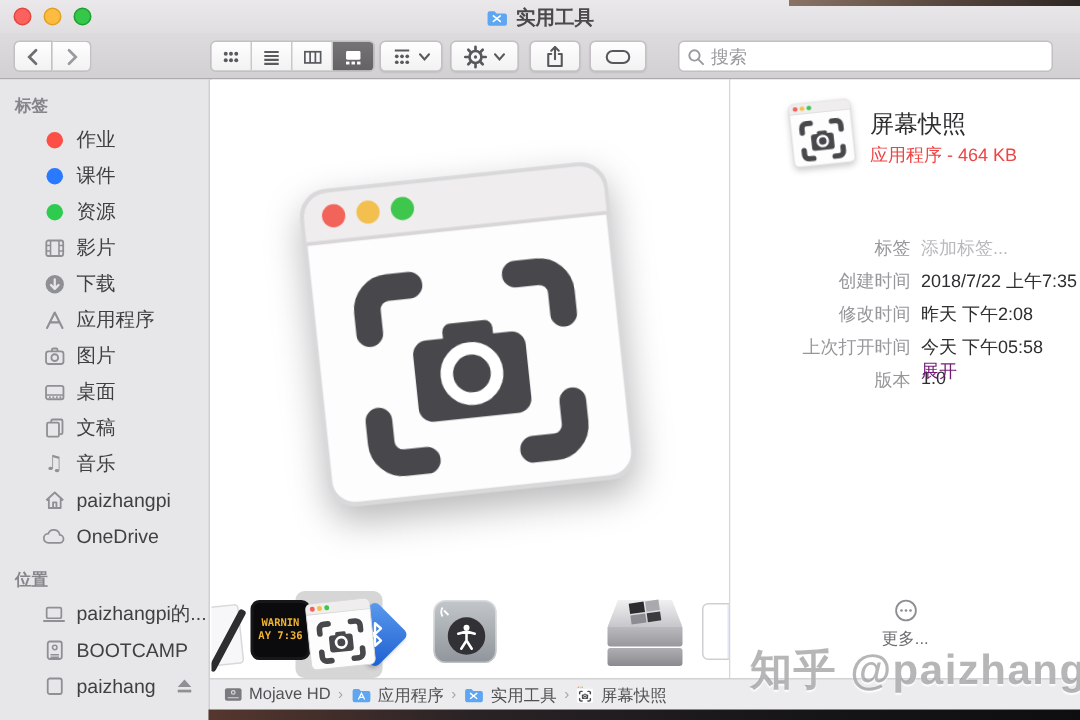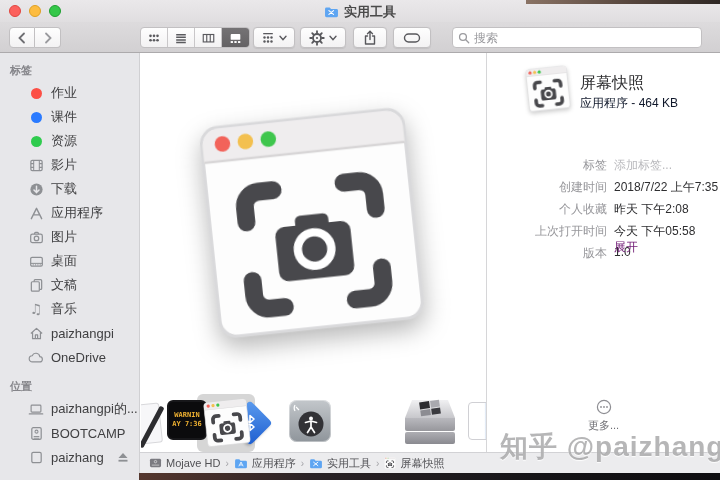--- a/index.html
+++ b/index.html
@@ -87,21 +87,21 @@
   .t-mig { left:327px; top:12px; width:40px; height:44px; }
   .t-mig .face { position:absolute; left:0; top:2px; width:34px; height:38px; background:linear-gradient(90deg,#fff 48%,#dfe8f4 52%); border:1px solid #d0d0d4; border-radius:4px; }
 
   
   .vdiv { position:absolute; left:486px; top:53px; width:1px; height:399px; background:#d6d6d8; }
   .info { position:absolute; left:487px; top:53px; width:233px; height:399px; background:#fff; font-size:12px; }
   .info-head { position:absolute; left:0; top:12px; width:233px; }
   .info-appicon { position:absolute; left:40px; top:2px; width:42px; height:44px; transform:rotate(-6deg);
     filter:drop-shadow(0 2px 2px rgba(0,0,0,.2)); }
   .info-title { position:absolute; left:93px; top:8px; font-size:16px; font-weight:500; color:#303032; }
-  .info-sub { position:absolute; left:93px; top:30px; font-size:12px; color:#0f172a; }
+  .info-sub { position:absolute; left:93px; top:30px; font-size:12px; color:#ef4444; }
   .meta { position:absolute; left:0; top:104px; width:233px; }
   .meta .row { display:flex; margin-bottom:5px; }
   .meta .lab { width:120px; text-align:right; color:#97979b; flex:0 0 120px; }
   .meta .val { margin-left:7px; color:#2e2e30; white-space:nowrap; }
   .meta .val.muted { color:#b9b9bd; }
   .expand { position:absolute; left:127px; top:186px; font-size:12px; font-weight:normal; color:#701a75; cursor:pointer; }
   .more { position:absolute; left:0; top:346px; width:233px; text-align:center; color:#6e6e73; }
   .more .more-label { margin-top:3px; font-size:11px; }
 
   
@@ -486,21 +486,21 @@
     <div class="meta">
       <div class="row">
         <span class="lab">标签</span>
         <span class="val muted">添加标签...</span>
       </div>
       <div class="row">
         <span class="lab">创建时间</span>
         <span class="val">2018/7/22 上午7:35</span>
       </div>
       <div class="row">
-        <span class="lab">个人收藏</span>
+        <span class="lab">修改时间</span>
         <span class="val">昨天 下午2:08</span>
       </div>
       <div class="row">
         <span class="lab">上次打开时间</span>
         <span class="val">今天 下午05:58</span>
       </div>
       <div class="row">
         <span class="lab">版本</span>
         <span class="val">1.0</span>
       </div>

